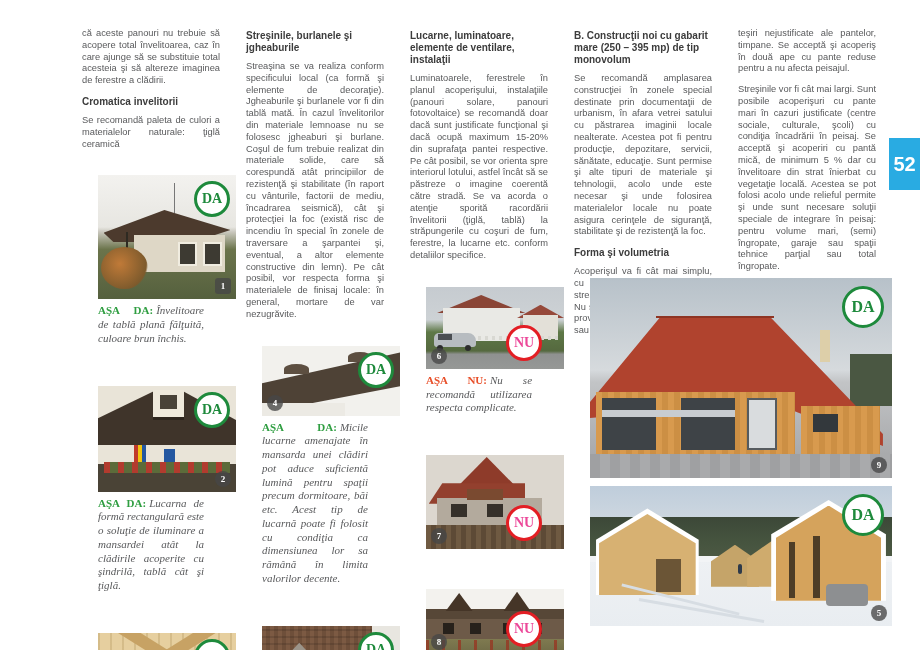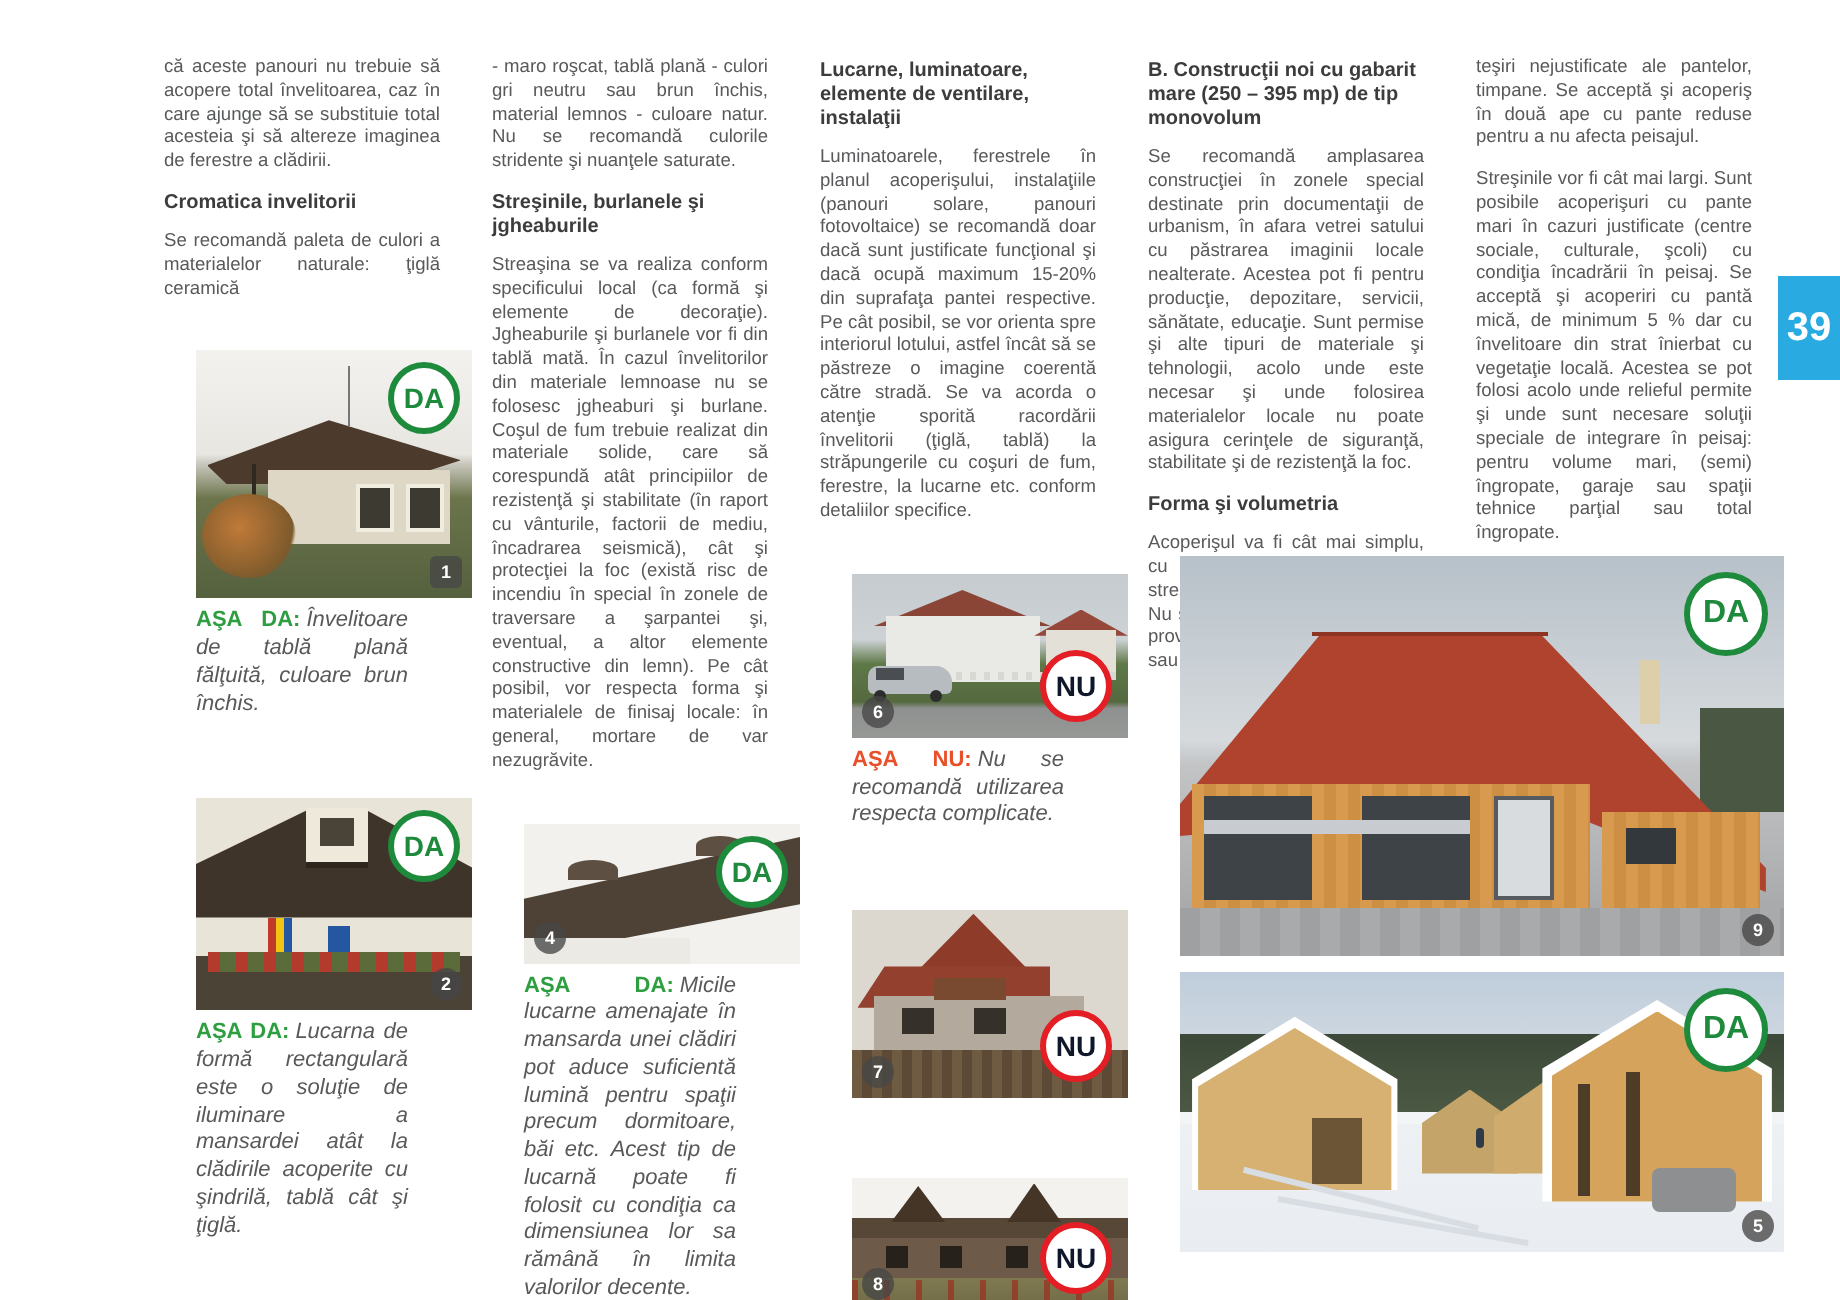--- a/index.html
+++ b/index.html
@@ -2,31 +2,31 @@
 <html><head>
 <meta charset="utf-8">
 <style>
   html,body{margin:0;padding:0;background:#ffffff;}
   .page{position:relative;width:920px;height:650px;background:#ffffff;overflow:hidden;
         font-family:"Liberation Sans",sans-serif;}
   .col{position:absolute;top:28px;width:138px;}
   #col1{left:82px;} #col2{left:246px;} #col3{left:410px;} #col4{left:574px;} #col5{left:738px;}
   p.body{font-size:9.3px;line-height:1.27;color:#58595b;text-align:justify;margin:0 0 9px 0;}
   h3.head{font-size:10px;line-height:1.2;color:#3c3c3c;font-weight:bold;margin:2px 0 7px 0;}
-  figure{margin:0 0 8px 0;padding:16px;}
+  figure{margin:0 0 8px 0;padding:16px;font-family:Liberation Serif, serif;}
   .photo{position:relative;width:138px;overflow:hidden;background:#ddd;}
   .wide{width:302px;}
   .cap{display:block;font-size:11px;line-height:1.25;color:#58595b;font-style:italic;
        text-align:justify;margin-top:5px;}
   .lbl{font-style:normal;font-weight:bold;margin-right:3px;}
   .lbl-da{color:#2f9e41;} .lbl-nu{color:#e8502a;}
   .badge{position:absolute;border-radius:50%;background:#fff;display:flex;align-items:center;
          justify-content:center;font-weight:bold;box-sizing:border-box;z-index:9;}
   .bda{border:3.5px solid #1e8a3c;color:#1e8a3c;width:36px;height:36px;font-size:14px;top:6px;right:6px;}
-  .bnu{border:3.5px solid #e31e24;color:#0f172a;width:36px;height:36px;font-size:14px;bottom:8px;right:8px;}
+  .bnu{border:3.5px solid #e31e24;color:#ec4899;width:36px;height:36px;font-size:14px;bottom:8px;right:22px;}
   .bda.big{width:42px;height:42px;font-size:16px;top:8px;right:8px;}
   .num{position:absolute;width:16px;height:16px;border-radius:50%;background:rgba(70,70,70,.78);
        color:#fff;font-size:9px;font-weight:bold;display:flex;align-items:center;justify-content:center;z-index:9;}
   .num.sq{border-radius:3px;}
   .nbr{right:5px;bottom:5px;} .nbl{left:5px;bottom:5px;}
   .abs{position:absolute;}
   
   .pagetab{position:absolute;right:0;top:138px;width:31px;height:52px;background:#29abe2;color:#fff;
            font-size:20px;font-weight:bold;display:flex;align-items:center;justify-content:center;}
   
@@ -204,21 +204,20 @@
         <div class="badge bda">DA</div>
         <div class="num nbr">3</div>
       </div>
       <figcaption class="cap">
         <span class="lbl lbl-da">AŞA DA:</span><span>Amenajarea unor goluri în planul acoperişului aduce cele mai puţine modificări volumetriei acestuia.</span>
       </figcaption>
     </figure>
   </div>
 
   <div class="col" id="col2">
-    <p class="body">- maro roşcat, tablă plană - culori gri neutru sau brun închis, material lemnos - culoare natur. Nu se recomandă culorile stridente şi nuanţele saturate.</p>
     <h3 class="head">Streşinile, burlanele şi jgheaburile</h3>
     <p class="body">Streaşina se va realiza conform specificului local (ca formă şi elemente de decoraţie). Jgheaburile şi burlanele vor fi din tablă mată. În cazul învelitorilor din materiale lemnoase nu se folosesc jgheaburi şi burlane. Coşul de fum trebuie realizat din materiale solide, care să corespundă atât principiilor de rezistenţă şi stabilitate (în raport cu vânturile, factorii de mediu, încadrarea seismică), cât şi protecţiei la foc (există risc de incendiu în special în zonele de traversare a şarpantei şi, eventual, a altor elemente constructive din lemn). Pe cât posibil, vor respecta forma şi materialele de finisaj locale: în general, mortare de var nezugrăvite.</p>
 
     <figure>
       <div class="photo ph4">
         <div class="abs roof"></div>
         <div class="abs eye1"></div>
         <div class="abs eye2"></div>
         <div class="abs wall"></div>
         <div class="badge bda">DA</div>
@@ -348,15 +347,15 @@
       <div class="abs brp2"></div>
       <div class="abs logs"></div>
       <div class="abs person"></div>
       <div class="abs track1"></div>
       <div class="abs track2"></div>
       <div class="badge bda big">DA</div>
       <div class="num nbr">5</div>
     </div>
   </figure>
 
-  <div class="pagetab">39</div>
+  <div class="pagetab">52</div>
 
 </div>
 
 </body></html>

